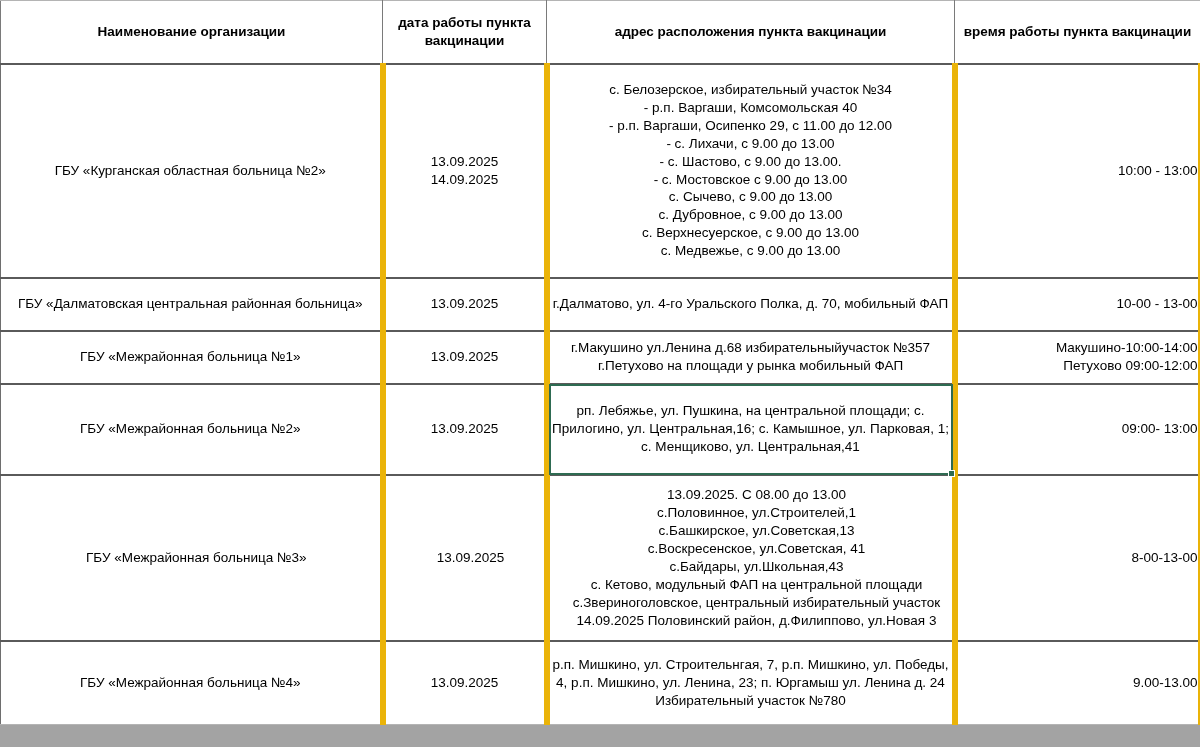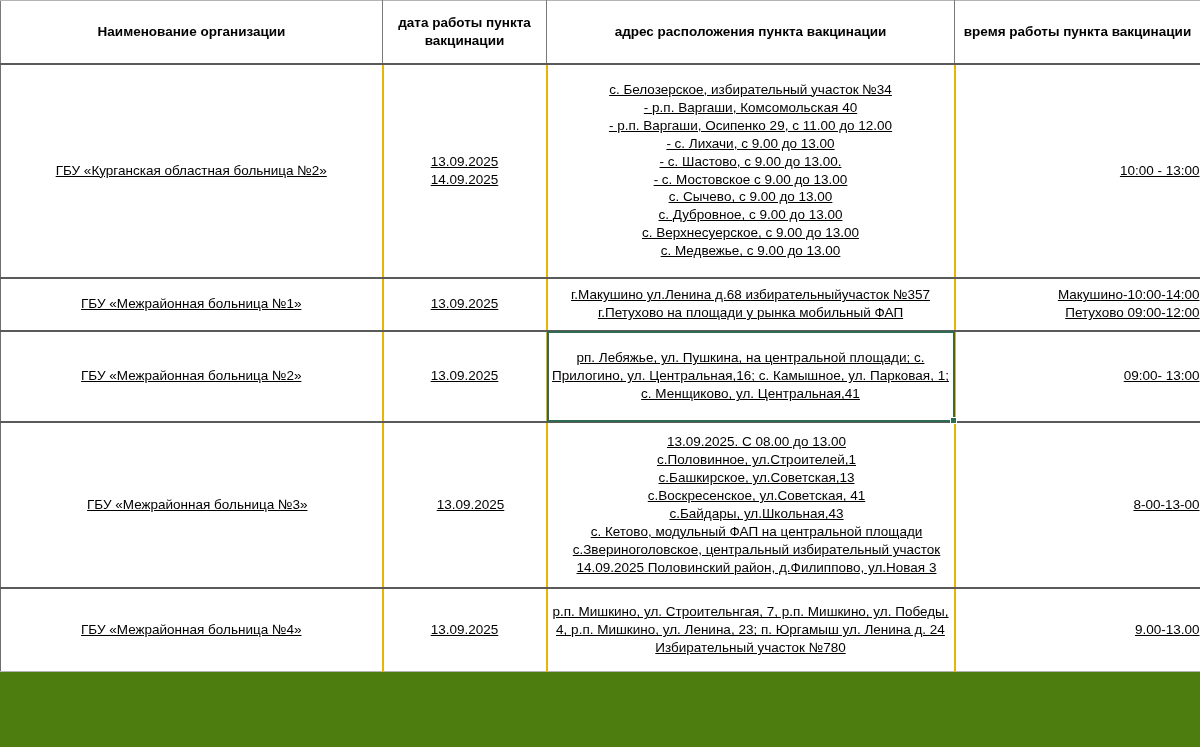--- a/index.html
+++ b/index.html
@@ -12,21 +12,21 @@
     height: 747px;
     overflow: hidden;
     font-family: "Liberation Sans", sans-serif;
     color: #000000;
   }
 
   .sheet {
     position: relative;
     width: 1200px;
     height: 747px;
-    background: #4d7c0f;
+    background: #a3a3a3;
     box-sizing: border-box;
   }
 
   table.vax-table {
     width: 1200px;
     border-collapse: collapse;
     table-layout: fixed;
     background: #ffffff;
   }
 
@@ -47,22 +47,21 @@
   table.vax-table tr.thick-bottom > th,
   table.vax-table tr.thick-bottom > td {
     border-bottom: 2px solid #5a5a5a;
   }
   table.vax-table th {
     border-left: 1px solid #7a7a7a;
     border-right: 1px solid #7a7a7a;
   }
   table.vax-table td {
     border-left: 1px solid #6e6e6e;
-    border-right: 2px solid #eab308;
-    text-decoration: underline;
+    border-right: 6px solid #eab308;
   }
 
   thead th {
     font-weight: bold;
     font-size: 13.5px;
     text-align: center;
     padding: 6px 10px;
     line-height: 1.35;
     height: 63px;
     box-sizing: border-box;
@@ -155,20 +154,26 @@
 - с. Лихачи, с 9.00 до 13.00
 - с. Шастово, с 9.00 до 13.00.
 - с. Мостовское с 9.00 до 13.00
 с. Сычево, с 9.00 до 13.00
 с. Дубровное, с 9.00 до 13.00
 с. Верхнесуерское, с 9.00 до 13.00
 с. Медвежье, с 9.00 до 13.00</td>
         <td class="cell-time">10:00 - 13:00</td>
       </tr>
 
+      <tr data-row="1" class="thick-bottom">
+        <td class="cell-org">ГБУ «Далматовская центральная районная больница»</td>
+        <td class="cell-date">13.09.2025</td>
+        <td class="cell-addr">г.Далматово, ул. 4-го Уральского Полка, д. 70, мобильный ФАП</td>
+        <td class="cell-time">10-00 - 13-00</td>
+      </tr>
 
 
       <tr data-row="3" class="thick-bottom">
         <td class="cell-org">ГБУ «Межрайонная больница №1»</td>
         <td class="cell-date">13.09.2025</td>
         <td class="cell-addr">г.Макушино ул.Ленина д.68 избирательныйучасток №357
 г.Петухово на площади у рынка мобильный ФАП</td>
         <td class="cell-time">Макушино-10:00-14:00
 Петухово 09:00-12:00</td>
       </tr>

